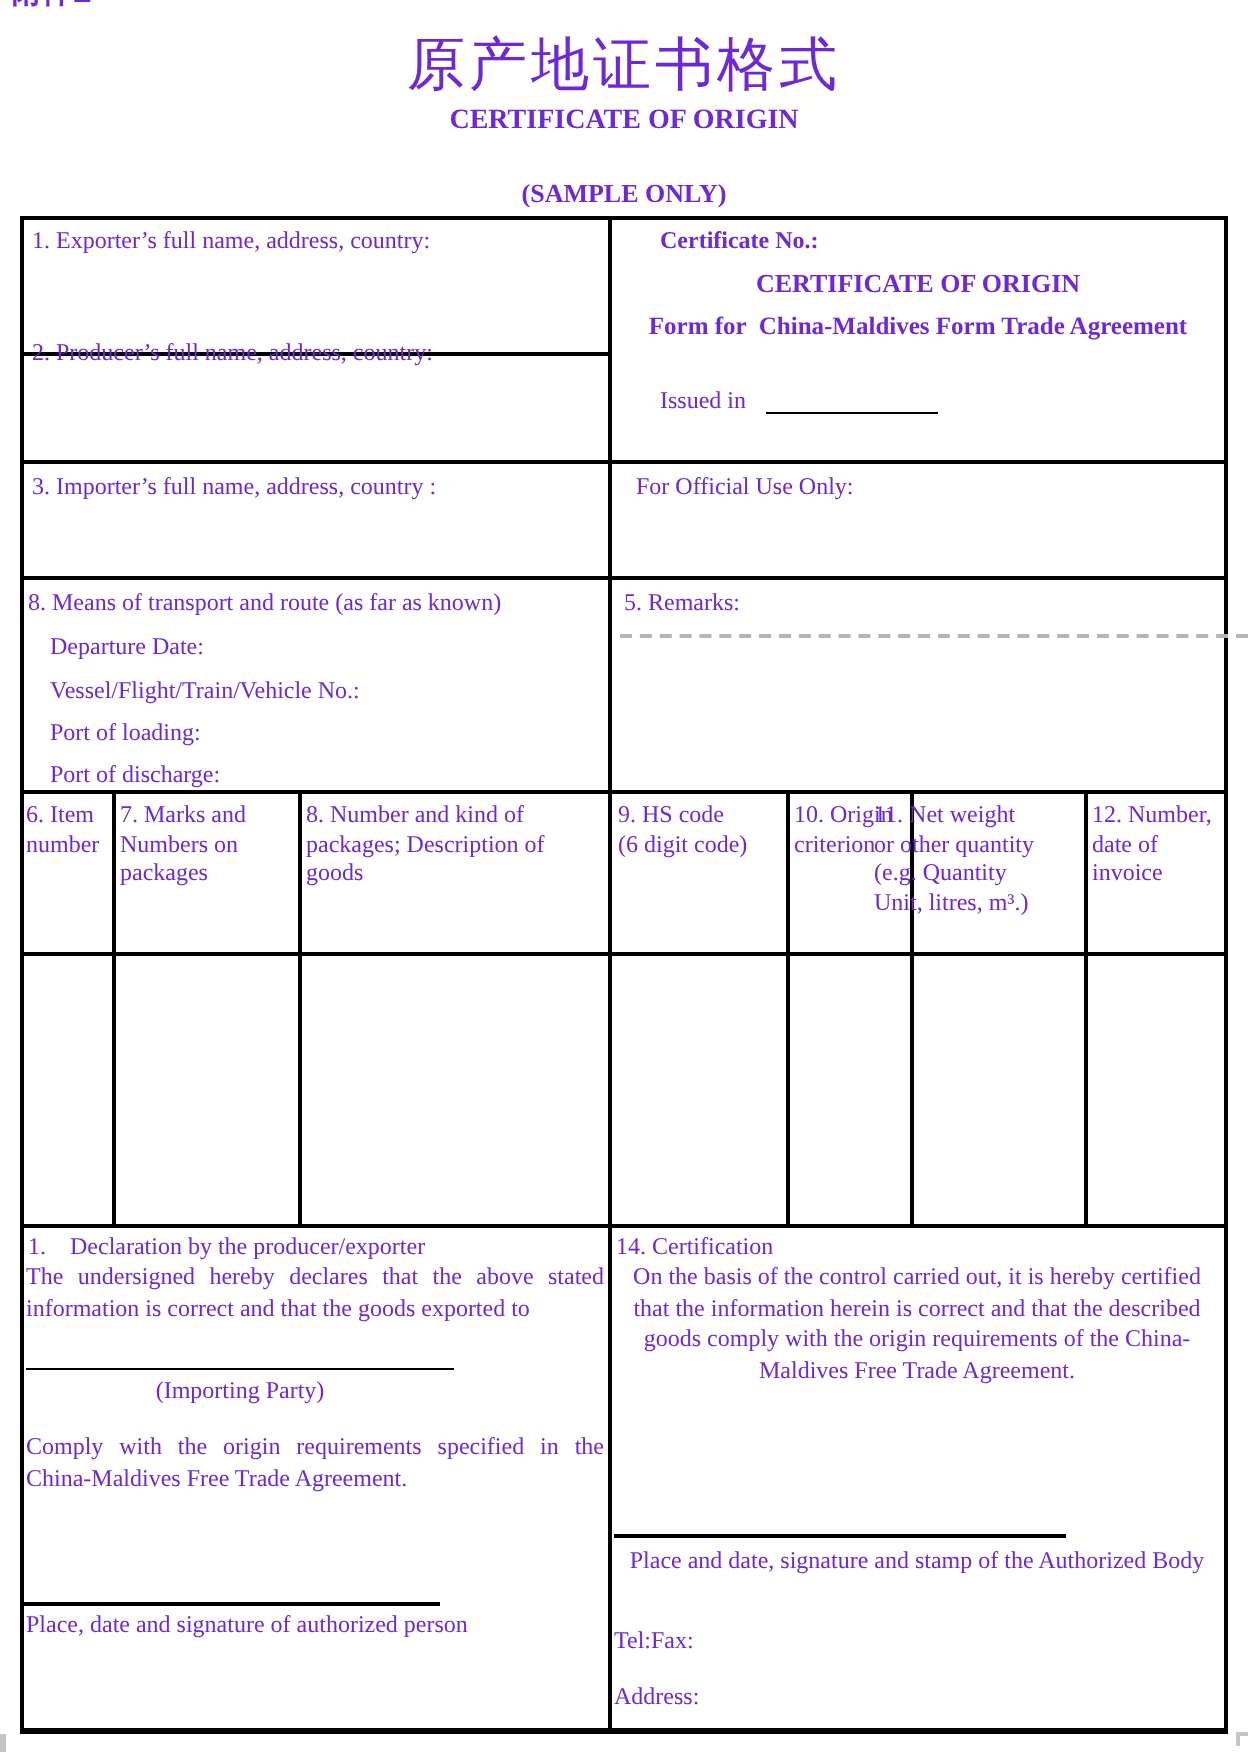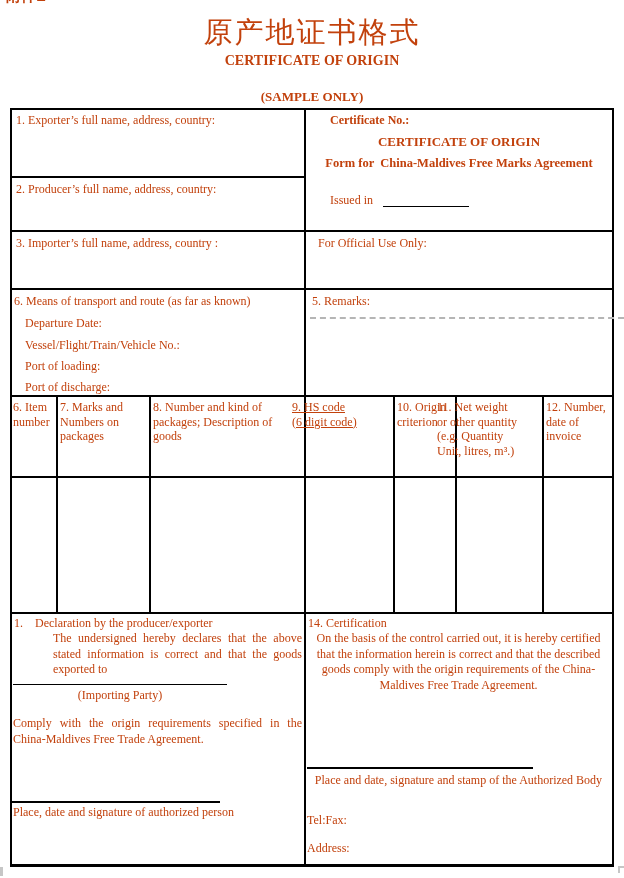--- a/index.html
+++ b/index.html
@@ -1,19 +1,19 @@
 <!DOCTYPE html>
 <html><head>
 <meta charset="utf-8">
 <style>
   * { margin:0; padding:0; box-sizing:border-box; }
   html,body { background:#ffffff; }
   .page {
     position:relative; width:624px; height:878px; background:#ffffff;
-    font-family:"Liberation Serif", serif; color:#c2410c; overflow:hidden;
+    font-family:"Liberation Serif", serif; color:#6d28d9; overflow:hidden;
   }
   .abs { position:absolute; }
   .ln { position:absolute; background:#000; }
   .center { text-align:center; }
   .bold { font-weight:bold; }
 
   .annex-clip { position:absolute; left:6px; top:0; width:60px; height:5px; overflow:hidden; }
   .annex-clip span { position:absolute; top:-13px; left:0; font-size:15px; font-weight:bold; font-family:"DejaVu Sans", sans-serif; }
 
   .title-zh { left:0; top:13px; width:624px; font-size:29px; letter-spacing:2px; }
@@ -60,59 +60,59 @@
   <div class="ln" style="left:612px;top:108px;width:2px;height:759px;"></div>
   <div class="ln" style="left:304px;top:108px;width:2px;height:757px;"></div>
 
   <div class="ln" style="left:56px;top:395px;width:2px;height:219px;"></div>
   <div class="ln" style="left:149px;top:395px;width:2px;height:219px;"></div>
   <div class="ln" style="left:393px;top:395px;width:2px;height:219px;"></div>
   <div class="ln" style="left:455px;top:395px;width:2px;height:219px;"></div>
   <div class="ln" style="left:542px;top:395px;width:2px;height:219px;"></div>
 
   <div class="abs cell-label" style="left:16px;top:113px;width:282px;">1. Exporter’s full name, address, country:</div>
-  <div class="abs cell-label" style="left:16px;top:182px;width:282px;">2. Producer’s full name, address, country:</div>
+  <div class="abs cell-label" style="left:16px;top:169px;width:282px;">2. Producer’s full name, address, country:</div>
   <div class="abs cell-label" style="left:16px;top:236px;width:282px;">3. Importer’s full name, address, country :</div>
 
   <div class="abs cell-label bold" style="left:330px;top:113px;">Certificate No.:</div>
   <div class="abs bold center" style="left:306px;top:134px;width:306px;font-size:13px;">CERTIFICATE OF ORIGIN</div>
-  <div class="abs bold center pre" style="left:306px;top:156px;width:306px;font-size:12.5px;">Form for  China-Maldives Free Marks Agreement</div>
+  <div class="abs bold center pre" style="left:306px;top:156px;width:306px;font-size:12.5px;">Form for  China-Maldives Form Trade Agreement</div>
   <div class="abs cell-label" style="left:330px;top:193px;">Issued in</div>
   <div class="thin-underline" style="left:383px;top:206px;width:86px;"></div>
 
   <div class="abs cell-label" style="left:318px;top:236px;">For Official  Use Only:</div>
 
-  <div class="abs cell-label" style="left:14px;top:294px;width:285px;">6. Means of transport and route (as far as known)</div>
+  <div class="abs cell-label" style="left:14px;top:294px;width:285px;">8. Means of transport and route (as far as known)</div>
   <div class="abs cell-label" style="left:25px;top:316px;">Departure Date:</div>
   <div class="abs cell-label" style="left:25px;top:338px;">Vessel/Flight/Train/Vehicle No.:</div>
   <div class="abs cell-label" style="left:25px;top:359px;">Port of loading:</div>
   <div class="abs cell-label" style="left:25px;top:380px;">Port of discharge:</div>
 
   <div class="abs cell-label" style="left:312px;top:294px;">5. Remarks:</div>
   <div class="dash-line" style="left:310px;top:317px;width:314px;"></div>
 
   <div class="abs goods-hdr" style="left:13px;top:400px;width:41px;">6. Item number</div>
   <div class="abs goods-hdr" style="left:60px;top:400px;width:86px;">7. Marks and Numbers on packages</div>
   <div class="abs goods-hdr" style="left:153px;top:400px;width:146px;">8. Number and kind of packages; Description of goods</div>
-  <div class="abs goods-hdr" style="left:292px;top:400px;width:82px;text-decoration:underline;">9. HS code
+  <div class="abs goods-hdr" style="left:309px;top:400px;width:82px;">9. HS code
 (6 digit code)</div>
   <div class="abs goods-hdr" style="left:397px;top:400px;width:55px;">10. Origin criterion</div>
   <div class="abs goods-hdr" style="left:437px;top:400px;width:80px;">11. Net weight or other quantity (e.g. Quantity Unit, litres, m³.)</div>
   <div class="abs goods-hdr" style="left:546px;top:400px;width:64px;">12. Number, date of invoice</div>
 
   <div class="abs" style="left:12px;top:478px;width:44px;height:134px;"></div>
   <div class="abs" style="left:58px;top:478px;width:91px;height:134px;"></div>
   <div class="abs" style="left:151px;top:478px;width:153px;height:134px;"></div>
   <div class="abs" style="left:306px;top:478px;width:87px;height:134px;"></div>
   <div class="abs" style="left:395px;top:478px;width:60px;height:134px;"></div>
   <div class="abs" style="left:457px;top:478px;width:85px;height:134px;"></div>
   <div class="abs" style="left:544px;top:478px;width:68px;height:134px;"></div>
 
   <div class="abs cell-label pre" style="left:14px;top:616px;width:288px;">1.    Declaration by the producer/exporter</div>
-  <div class="abs jpara" style="left:13px;top:631px;width:289px;padding-left:40px;">The undersigned hereby declares that the above stated information is correct and that the goods exported to</div>
+  <div class="abs jpara" style="left:13px;top:631px;width:289px;">The undersigned hereby declares that the above stated information is correct and that the goods exported to</div>
   <div class="thin-underline" style="left:13px;top:684px;width:214px;"></div>
   <div class="abs cell-label center" style="left:13px;top:688px;width:214px;">(Importing Party)</div>
   <div class="abs jpara" style="left:13px;top:716px;width:289px;">Comply with the origin requirements specified in the China-Maldives Free Trade Agreement.</div>
   <div class="sig-line" style="left:12px;top:801px;width:208px;"></div>
   <div class="abs cell-label" style="left:13px;top:805px;width:289px;">Place, date and signature of authorized person</div>
 
   <div class="abs cell-label" style="left:308px;top:616px;">14. Certification</div>
   <div class="abs lpara" style="left:308px;top:631px;width:301px;">On the basis of the control carried out, it is hereby certified that the information herein is correct and that the described goods comply with the origin requirements of the China-Maldives Free Trade Agreement.</div>
   <div class="sig-line" style="left:307px;top:767px;width:226px;"></div>
   <div class="abs lpara" style="left:307px;top:773px;width:303px;">Place and date, signature and stamp of the Authorized Body</div>

